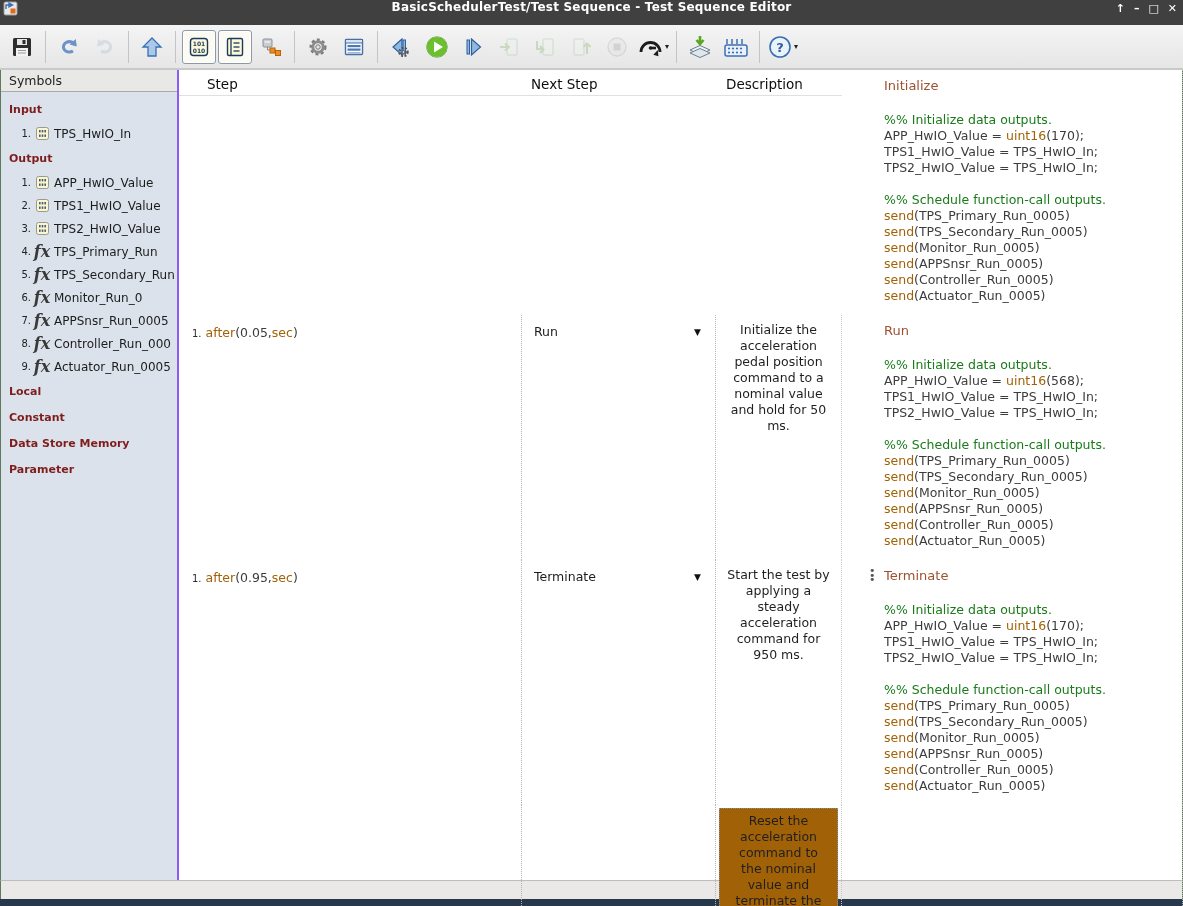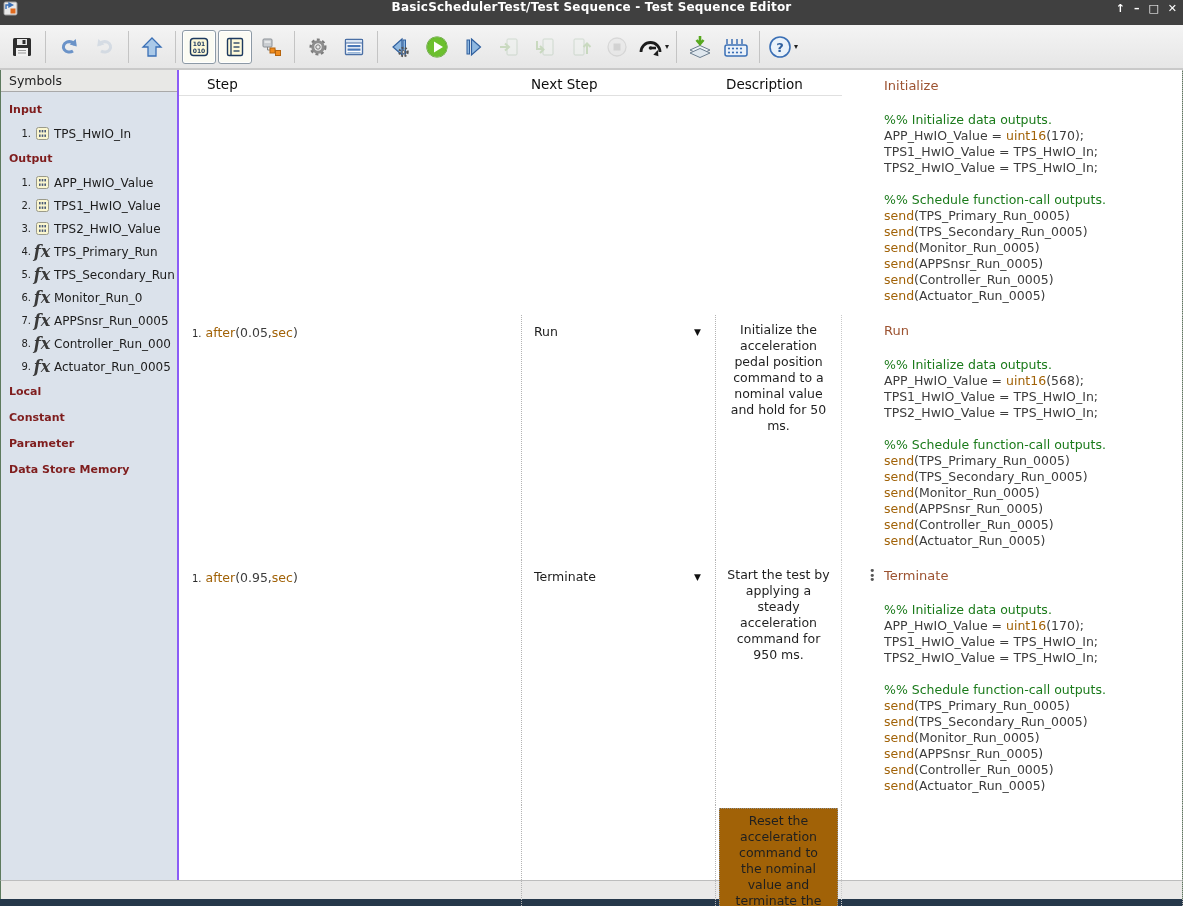--- a/index.html
+++ b/index.html
@@ -442,24 +442,24 @@
               <span>Actuator_Run_0005</span>
             </div>
           </div>
           <div>
             <div class="sb-section-label">Local</div>
           </div>
           <div>
             <div class="sb-section-label">Constant</div>
           </div>
           <div>
+            <div class="sb-section-label">Data Store Memory</div>
+          </div>
+          <div>
             <div class="sb-section-label">Parameter</div>
-          </div>
-          <div>
-            <div class="sb-section-label">Data Store Memory</div>
           </div>
         </div>
     </div>
 
     <div class="main">
       <div class="seq-table">
           <div class="hdr-cell hdr-step">Step</div>
           <div class="hdr-cell hdr-nextstep">Next Step</div>
           <div class="hdr-cell hdr-description">Description</div>
           <div class="cell step-cell row-odd">

